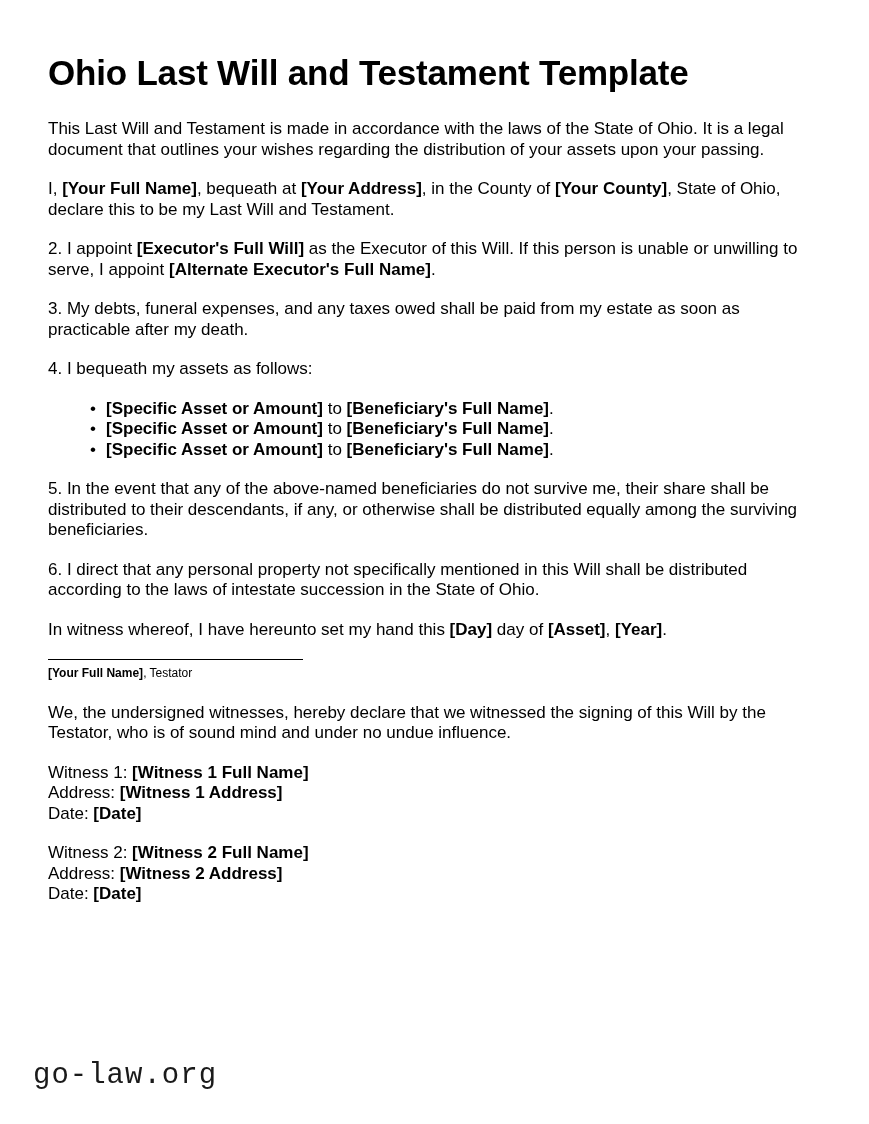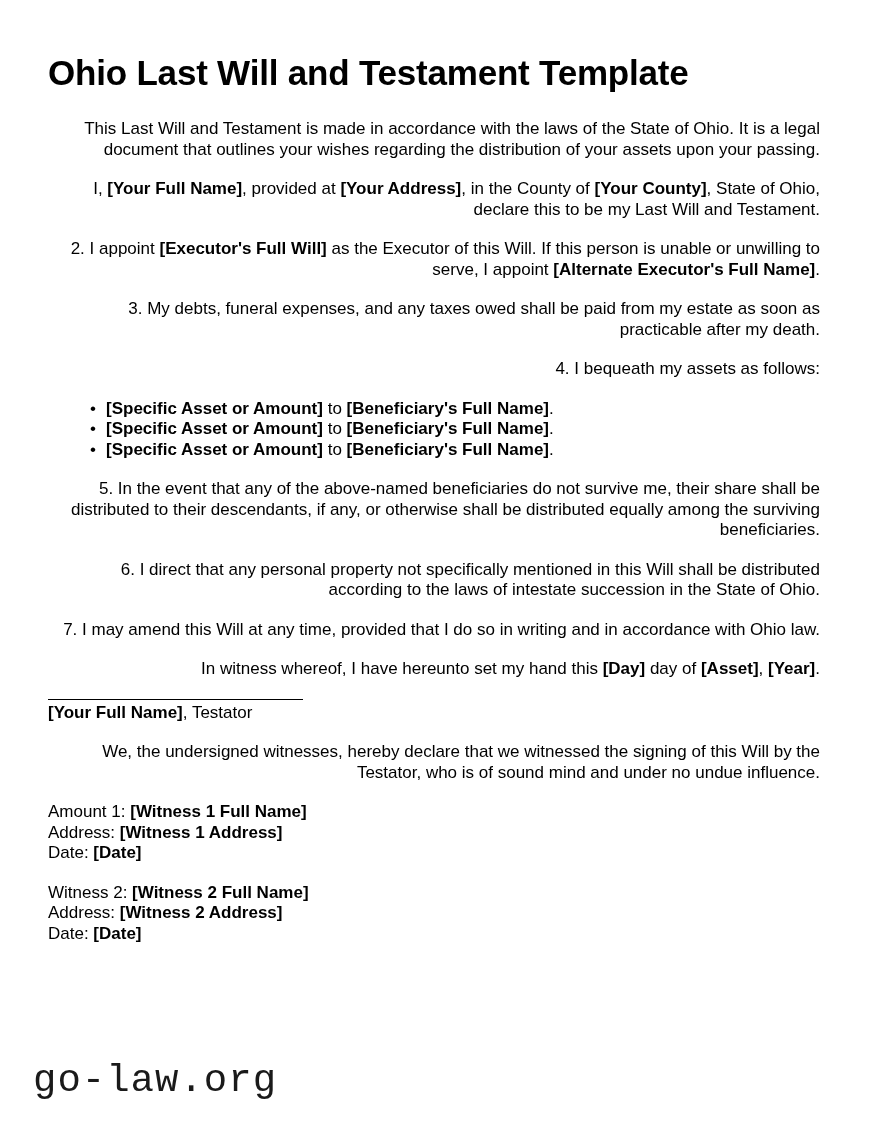--- a/index.html
+++ b/index.html
@@ -38,21 +38,21 @@
     letter-spacing: -0.2px;
     margin: 0 0 26px 0;
     color: #000000;
     white-space: nowrap;
   }
   p.para {
     font-size: 17px;
     line-height: 20.5px;
     margin: 0 0 19px 0;
     color: #000000;
-    text-align: right;
+    text-align: left;
   }
   p.para:last-child { margin-bottom: 0; }
   b, strong { font-weight: bold; }
   ul.bequest-list {
     margin: 0 0 19px 0;
     padding: 0 0 0 42px;
     list-style: none;
   }
   ul.bequest-list li {
     font-size: 17px;
@@ -71,84 +71,83 @@
   .sig-block {
     margin: 0 0 19px 0;
   }
   .sig-line {
     width: 255px;
     height: 0;
     border-top: 1.5px solid #000000;
     margin: 14px 0 3px 0;
   }
   .sig-name {
-    font-size: 17px;
+    font-size: 12px;
     line-height: 20.5px;
     margin: 0;
   }
   .witness-block {
     font-size: 17px;
     line-height: 20.5px;
     margin: 0 0 19px 0;
   }
   .watermark {
     position: absolute;
     left: 33px;
     top: 1059px;
     font-family: "Liberation Mono", "DejaVu Sans Mono", monospace;
-    font-size: 39px;
+    font-size: 29px;
     font-weight: normal;
     letter-spacing: 1px;
     color: #1a1a1a;
     white-space: nowrap;
   }
 </style>
 </head>
 <body>
 
 <div class="page">
 
   <div class="content">
 
     <h1 class="doc-title">Ohio Last Will and Testament Template</h1>
 
     <p class="para">This Last Will and Testament is made in accordance with the laws of the State of Ohio. It is a legal document that outlines your wishes regarding the distribution of your assets upon your passing.</p>
 
-    <p class="para"><span>I, </span><b>[Your Full Name]</b><span>, provided at </span><b>[Your Address]</b><span>, in the County of </span><b>[Your County]</b><span>, State of Ohio, declare this to be my Last Will and Testament.</span></p>
+    <p class="para"><span>I, </span><b>[Your Full Name]</b><span>, bequeath at </span><b>[Your Address]</b><span>, in the County of </span><b>[Your County]</b><span>, State of Ohio, declare this to be my Last Will and Testament.</span></p>
 
 
     <p class="para"><span>2. I appoint </span><b>[Executor's Full Will]</b><span> as the Executor of this Will. If this person is unable or unwilling to serve, I appoint </span><b>[Alternate Executor's Full Name]</b><span>.</span></p>
 
     <p class="para">3. My debts, funeral expenses, and any taxes owed shall be paid from my estate as soon as practicable after my death.</p>
 
     <p class="para">4. I bequeath my assets as follows:</p>
 
     <ul class="bequest-list">
       <li><span class="bullet">•</span><b>[Specific Asset or Amount]</b><span> to </span><b>[Beneficiary's Full Name]</b><span>.</span></li>
       <li><span class="bullet">•</span><b>[Specific Asset or Amount]</b><span> to </span><b>[Beneficiary's Full Name]</b><span>.</span></li>
       <li><span class="bullet">•</span><b>[Specific Asset or Amount]</b><span> to </span><b>[Beneficiary's Full Name]</b><span>.</span></li>
     </ul>
 
     <p class="para">5. In the event that any of the above-named beneficiaries do not survive me, their share shall be distributed to their descendants, if any, or otherwise shall be distributed equally among the surviving beneficiaries.</p>
 
     <p class="para">6. I direct that any personal property not specifically mentioned in this Will shall be distributed according to the laws of intestate succession in the State of Ohio.</p>
 
-    <p class="para">7. I may amend this Will at any time, provided that I do so in writing and in accordance with Ohio law.</p>
 
     <p class="para"><span>In witness whereof, I have hereunto set my hand this </span><b>[Day]</b><span> day of </span><b>[Asset]</b><span>, </span><b>[Year]</b><span>.</span></p>
 
     <div class="sig-block">
       <div class="sig-line"></div>
       <p class="sig-name"><b>[Your Full Name]</b><span>, Testator</span></p>
     </div>
 
     <p class="para">We, the undersigned witnesses, hereby declare that we witnessed the signing of this Will by the Testator, who is of sound mind and under no undue influence.</p>
 
     <div class="witness-block">
-      <span>Amount 1: </span><b>[Witness 1 Full Name]</b><br>
+      <span>Witness 1: </span><b>[Witness 1 Full Name]</b><br>
       <span>Address: </span><b>[Witness 1 Address]</b><br>
       <span>Date: </span><b>[Date]</b>
     </div>
 
     <div class="witness-block">
       <span>Witness 2: </span><b>[Witness 2 Full Name]</b><br>
       <span>Address: </span><b>[Witness 2 Address]</b><br>
       <span>Date: </span><b>[Date]</b>
     </div>
 

